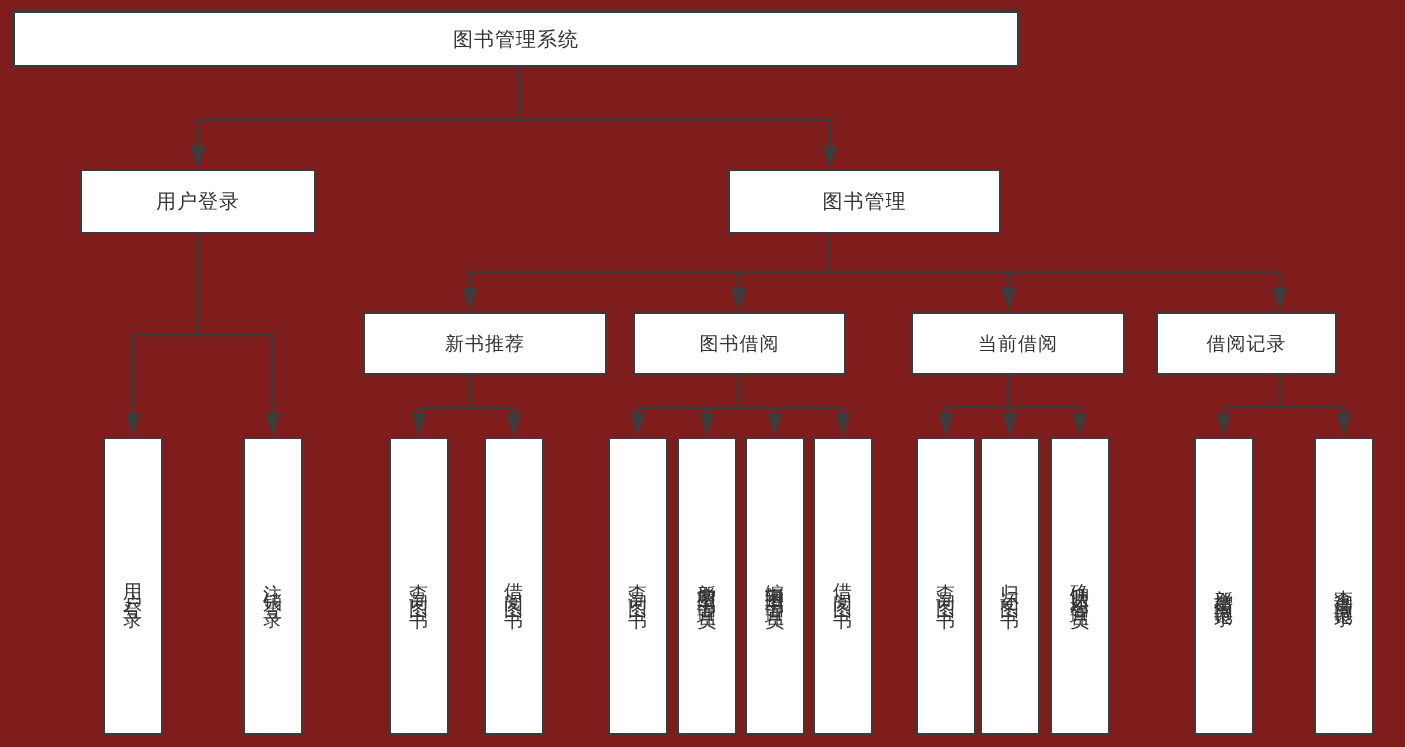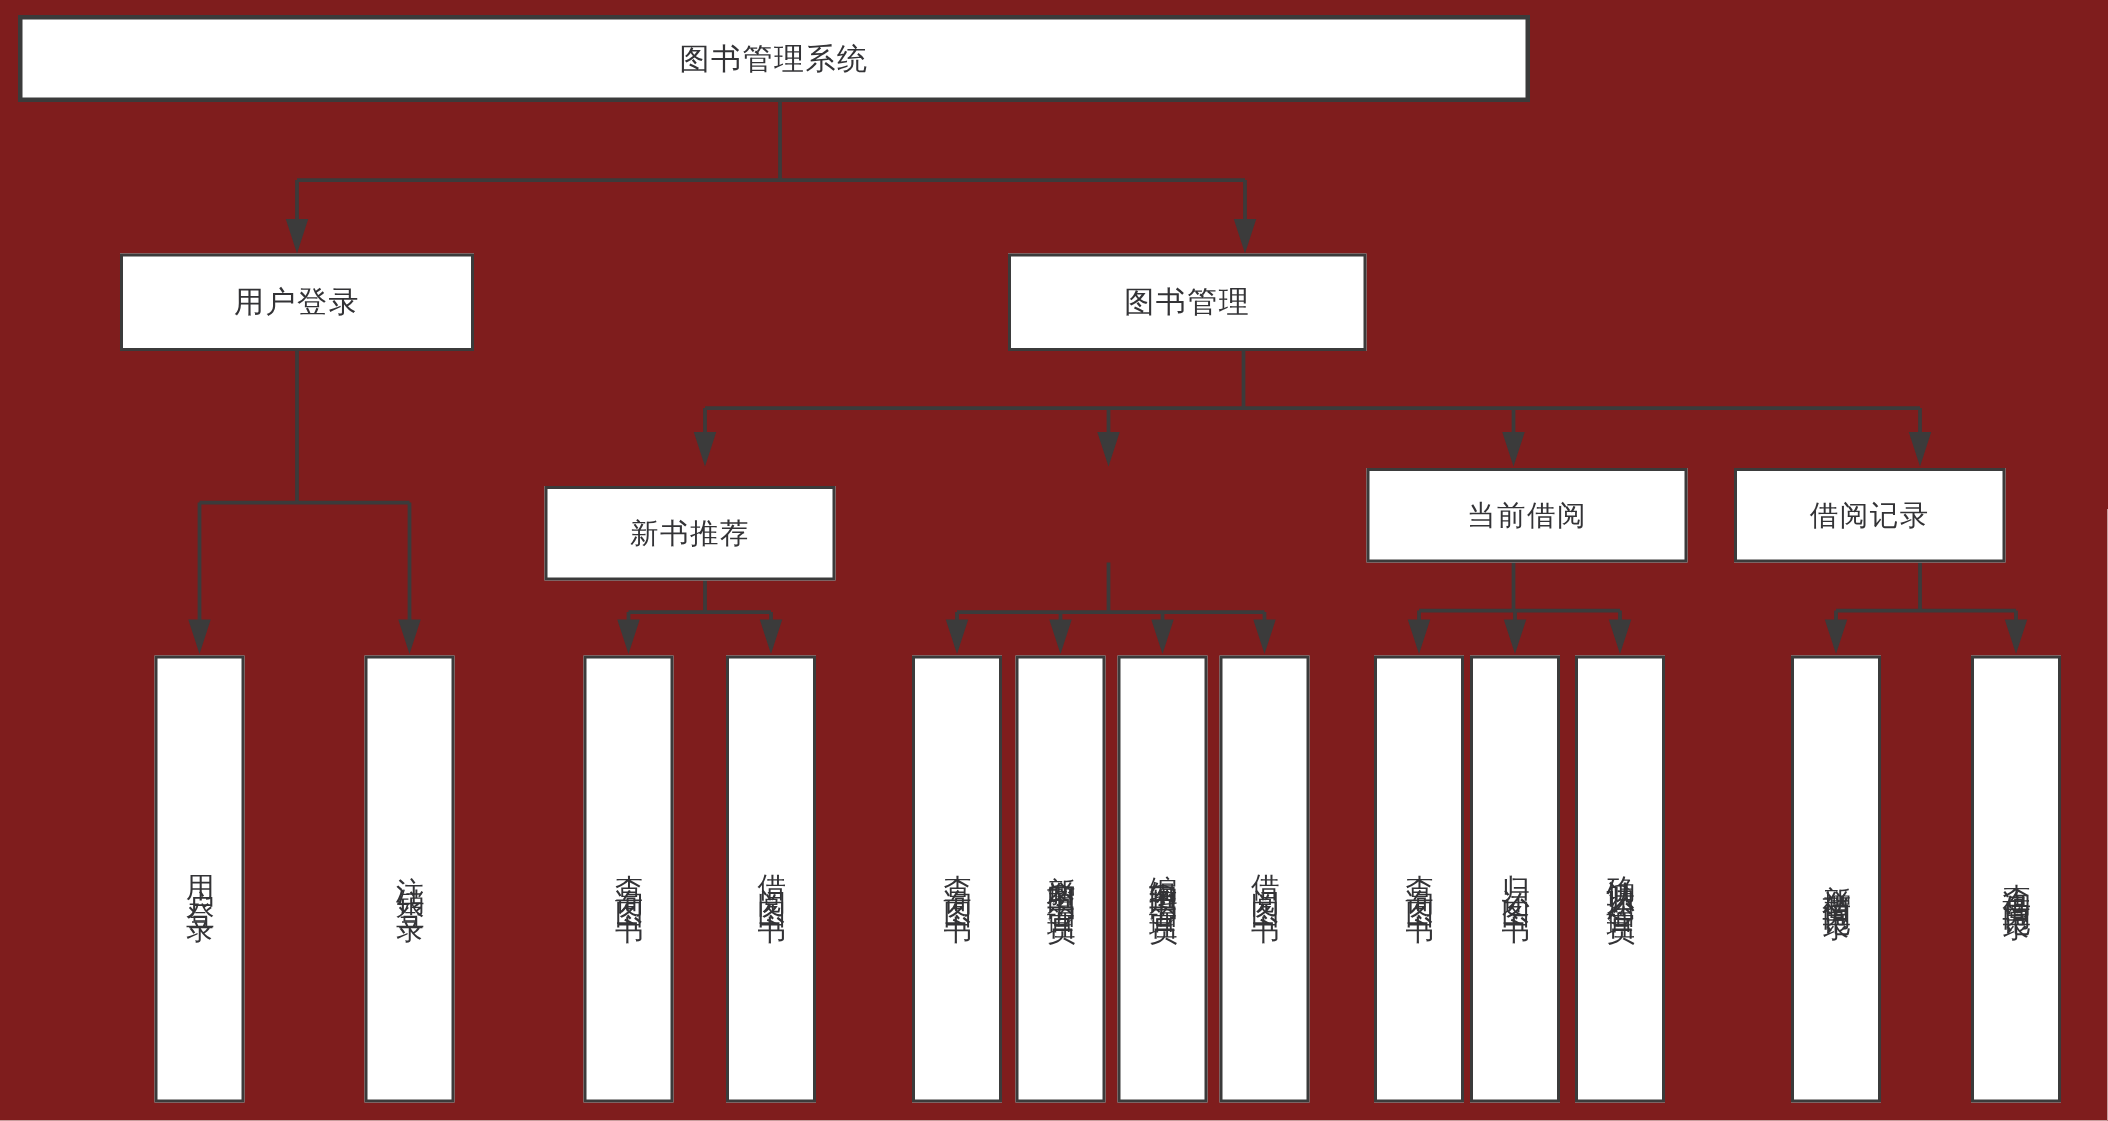--- a/index.html
+++ b/index.html
@@ -28,23 +28,23 @@
     font-size: 20px;
     letter-spacing: 1px;
     z-index: 2;
   }
   .node.root {
     left: 12px; top: 10px; width: 1008px; height: 58px;
     border-width: 3px;
   }
   .node.lvl2 { top: 169px; height: 65px; }
   .node.user-login  { left: 80px;  width: 236px; }
-  .node.book-mgmt   { left: 672px; width: 239px; font-family: Liberation Mono, monospace; }
+  .node.book-mgmt   { left: 728px; width: 273px; font-family: Liberation Mono, monospace; }
   .node.lvl3 { top: 312px; height: 63px; font-size: 19px; }
-  .node.new-book    { left: 363px;  width: 194px; margin-top: 12px; }
+  .node.new-book    { left: 363px;  width: 244px; }
   .node.book-borrow { left: 633px;  width: 213px; }
   .node.cur-borrow  { left: 911px;  width: 214px; }
   .node.records     { left: 1156px; width: 181px; }
   .leaf {
     position: absolute;
     top: 437px;
     height: 298px;
     width: 60px;
     box-sizing: border-box;
     background: #ffffff;
@@ -124,20 +124,21 @@
       <polygon points="1336.5,413 1351.5,413 1344,436"></polygon>
     </g>
   </svg>
 
   <div class="node root">图书管理系统</div>
 
   <div class="node lvl2 user-login">用户登录</div>
   <div class="node lvl2 book-mgmt">图书管理</div>
 
   <div class="node lvl3 new-book">新书推荐</div>
+  <div class="node lvl3 book-borrow">图书借阅</div>
   <div class="node lvl3 cur-borrow">当前借阅</div>
   <div class="node lvl3 records">借阅记录</div>
 
   <div class="leaf l-ul1">用户登录</div>
   <div class="leaf l-ul2">注销登录</div>
 
   <div class="leaf l-nb1">查询图书</div>
   <div class="leaf l-nb2">借阅图书</div>
 
   <div class="leaf l-bb1">查询图书</div>

